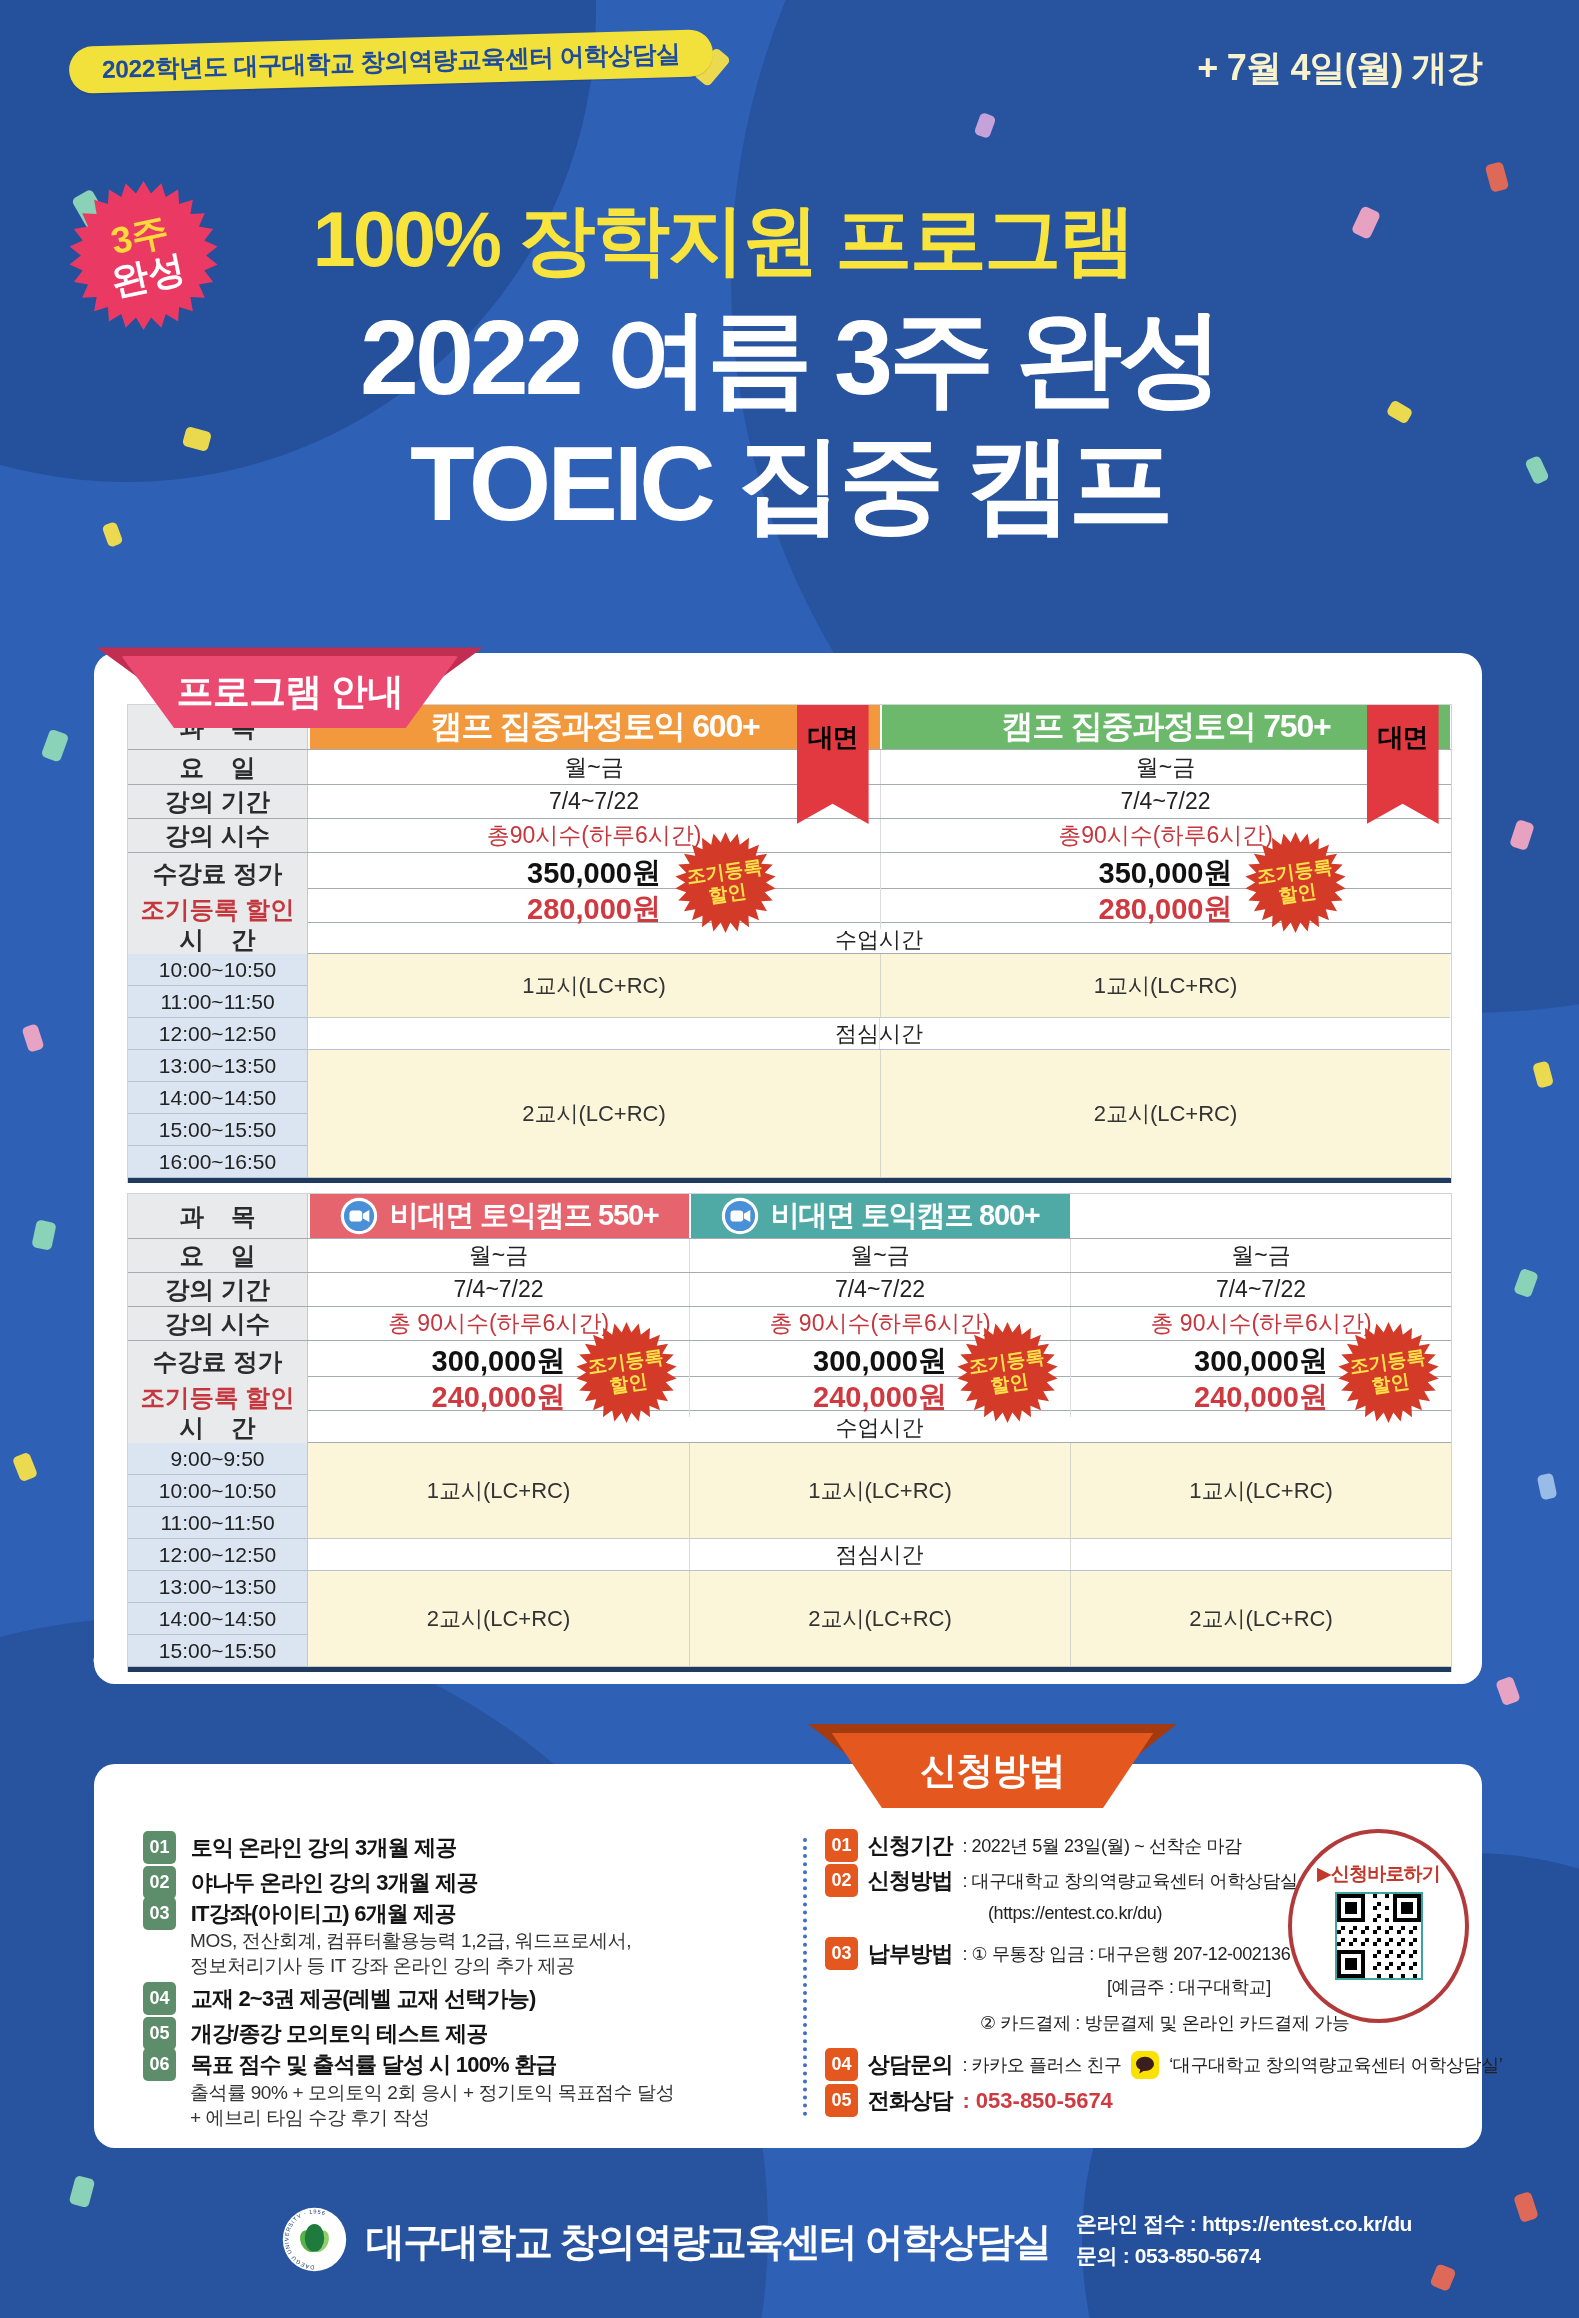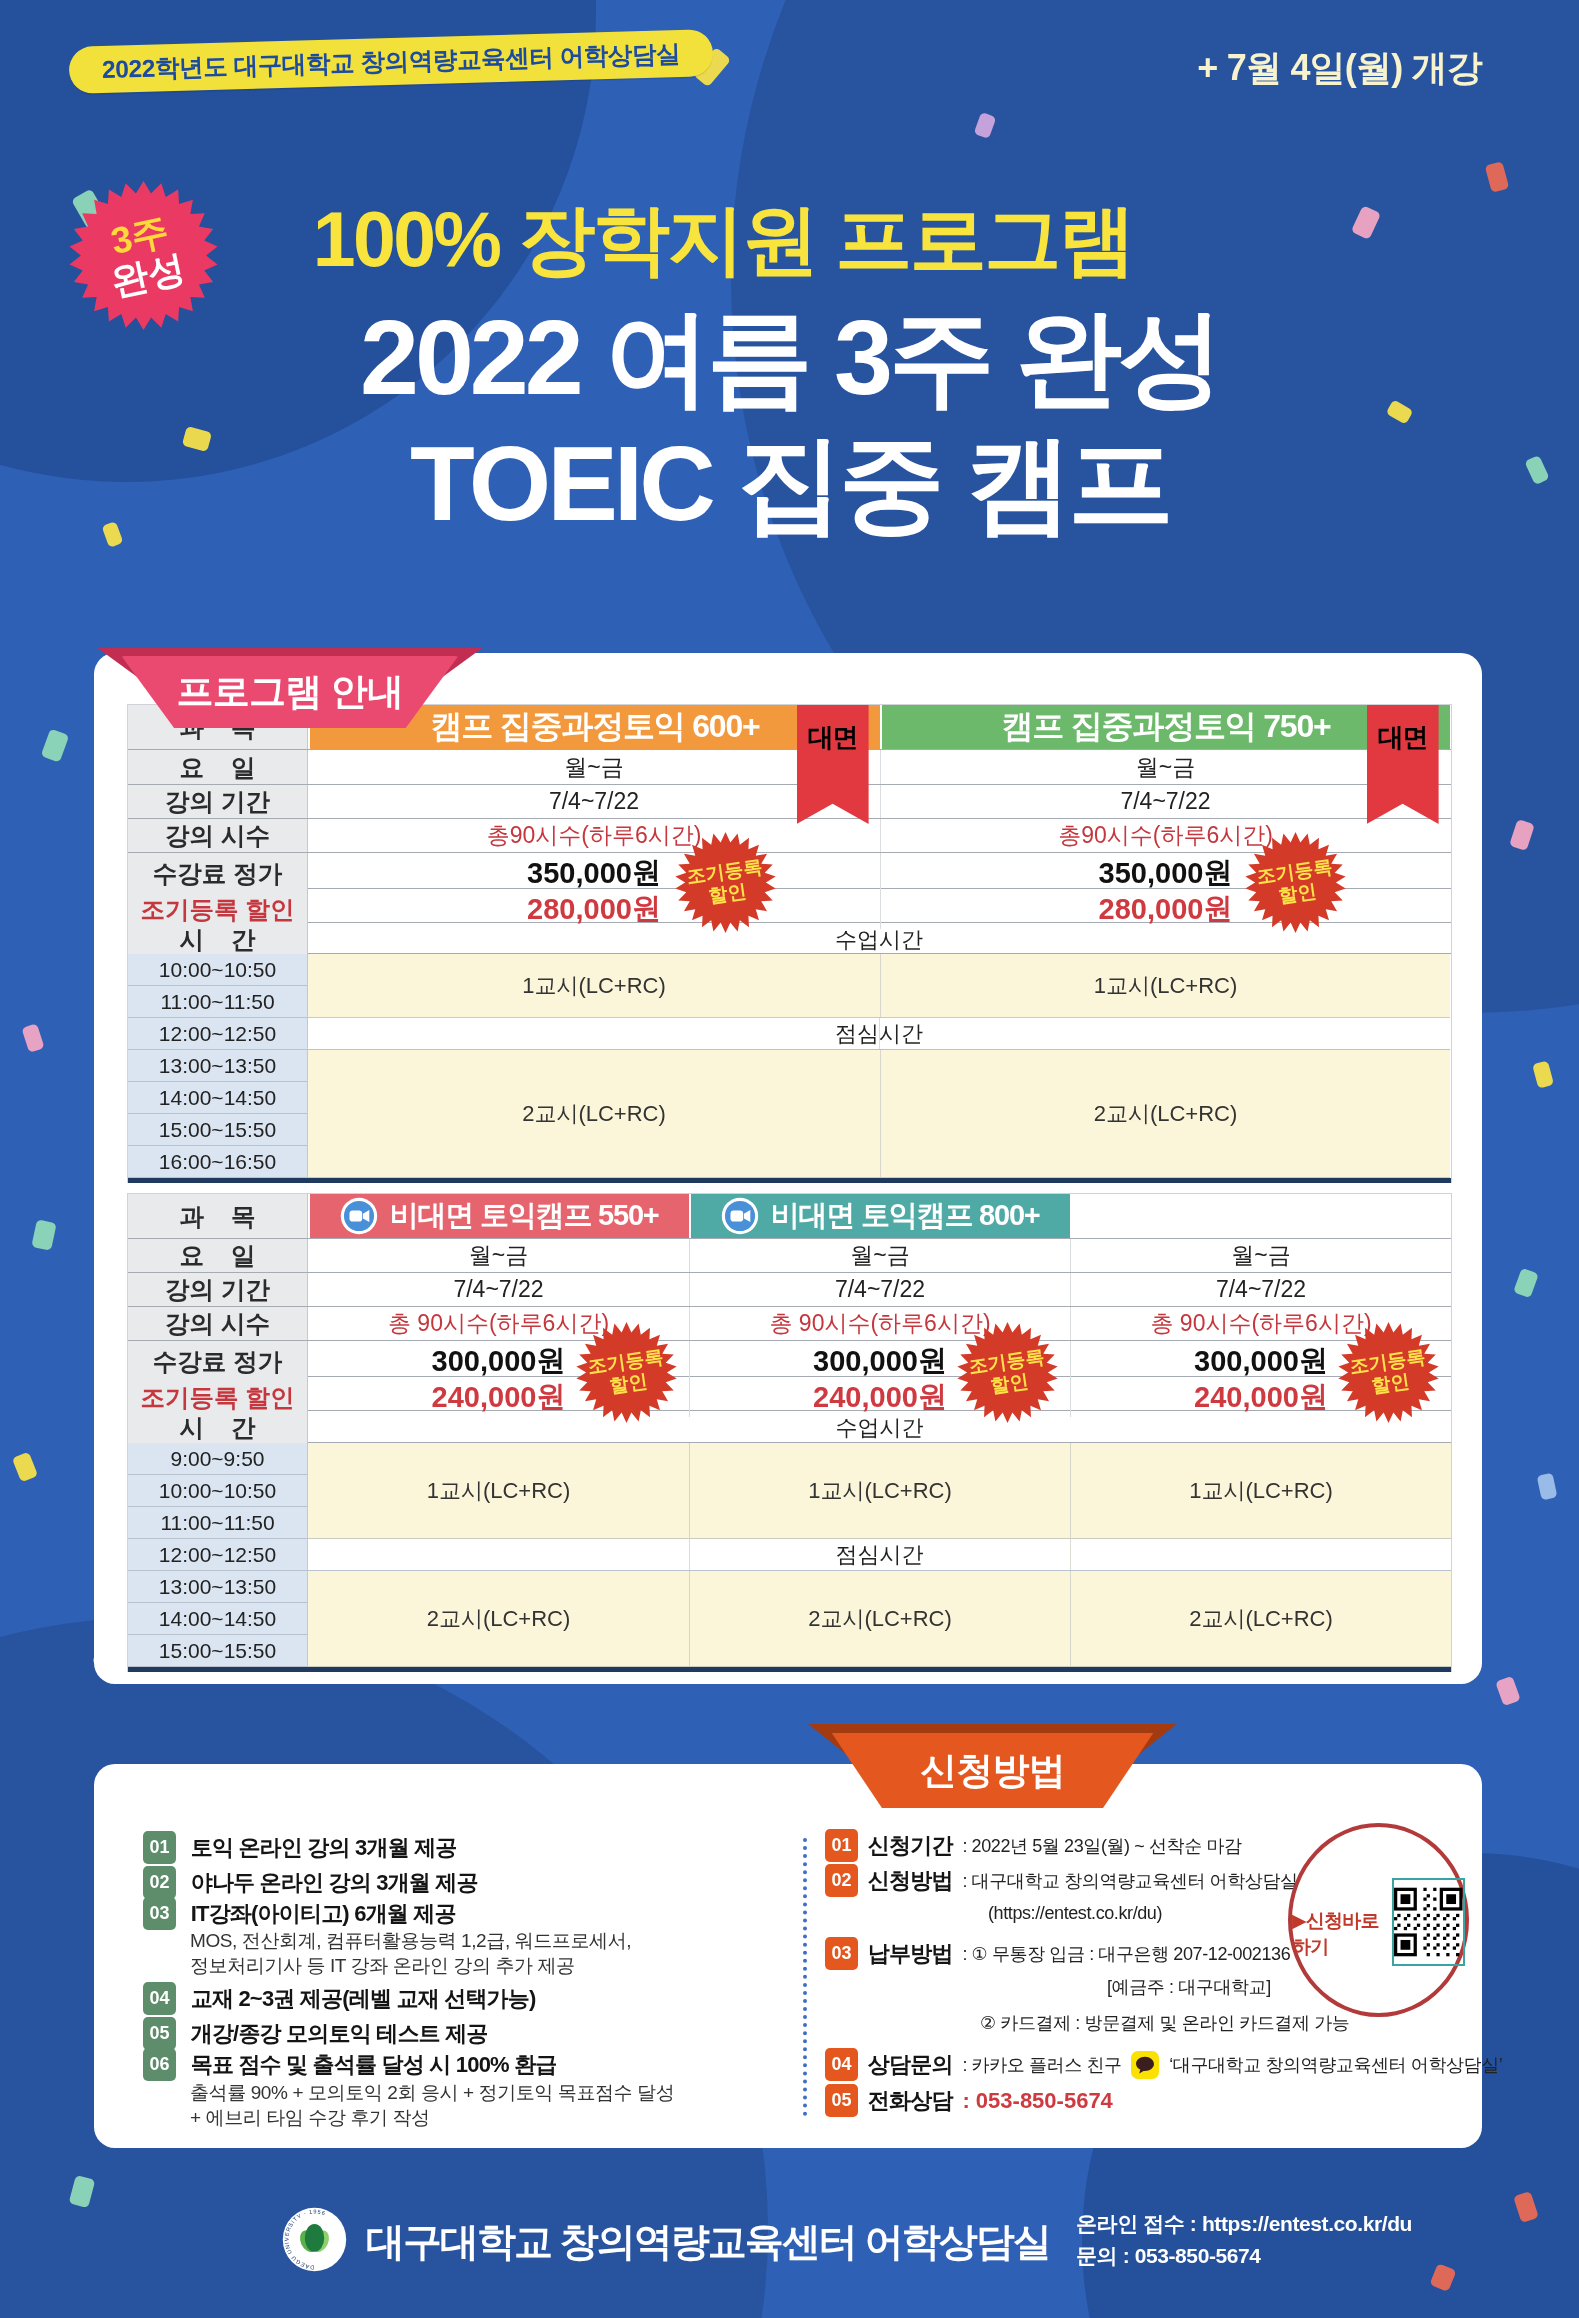--- a/index.html
+++ b/index.html
@@ -90,22 +90,22 @@
           color:#fff;font-weight:800;font-size:18px;flex:0 0 auto;}
   .nbadge.g{background:#5d8d6b;} .nbadge.o{background:#e4571e;}
   .btitle{font-size:22px;font-weight:700;color:#141414;letter-spacing:-0.8px;text-align:right;}
   .bdesc{position:absolute;left:96px;font-size:19px;color:#333;line-height:24.5px;white-space:pre-line;letter-spacing:-0.4px;}
   .arow{position:absolute;left:731px;display:flex;align-items:center;gap:9.8px;white-space:nowrap;}
   .alabel{font-size:22px;font-weight:800;color:#141414;letter-spacing:-0.8px;}
   .atext{font-size:18px;color:#222;letter-spacing:-0.4px;}
   .asub{position:absolute;font-size:18px;color:#222;letter-spacing:-0.4px;white-space:nowrap;}
   .phone{color:#cf3a41;font-weight:800;font-size:22px;}
   .kakao{width:28px;height:28px;flex:0 0 auto;display:inline-flex;}
-  .qrwrap{position:absolute;left:1194px;top:59px;width:173px;height:186px;background:#fff;border:4.1px solid #b23a3a;
-          border-radius:50%;display:flex;flex-direction:row;align-items:center;z-index:9;}
+  .qrwrap{position:absolute;left:1194px;top:65px;width:173px;height:186px;background:#fff;border:4.1px solid #b23a3a;
+          border-radius:50%;display:flex;flex-direction:column;align-items:center;z-index:9;}
   .qrcta{margin-top:28px;color:#c0392b;font-size:19px;font-weight:800;letter-spacing:-0.8px;}
   .qrbox{margin-top:4.9px;width:88px;height:88px;border:2.5px solid #3aa5a0;box-sizing:border-box;}
 
   
   .f-logo{position:absolute;left:282px;top:2207px;width:65px;height:65px;}
   .f-org{position:absolute;left:366px;top:2215px;font-size:39px;font-weight:800;color:#fff;letter-spacing:-2px;}
   .f-lines{position:absolute;left:1076px;top:2208px;color:#fff;font-size:21px;font-weight:700;line-height:1.5;letter-spacing:-0.4px;}
 </style>
 </head>
 <body>

